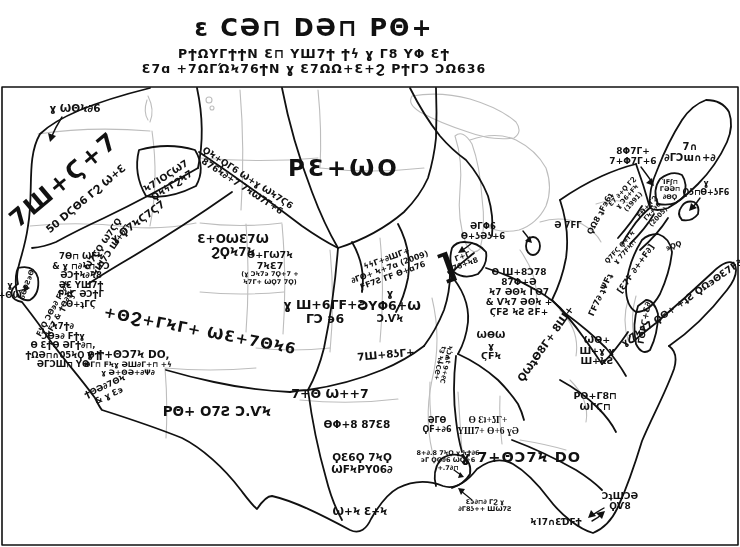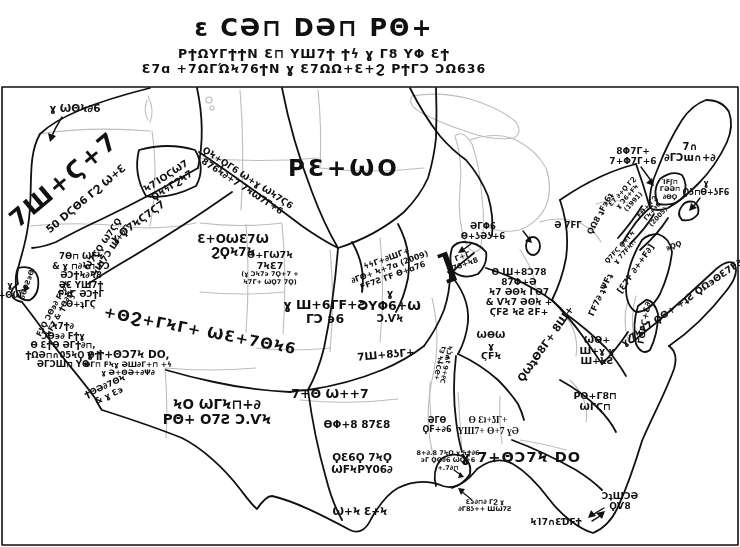--- a/index.html
+++ b/index.html
@@ -184,21 +184,20 @@
       </div>
       <div class="lbl" style="left: 200px; top: 331px; font-size: 15px; letter-spacing: 1px; transform: translate(-50%, -50%) rotate(11deg);">
         <div>+ΘϨ+ΓϞΓ+ ѠƐ+7ΘϞ6</div>
       </div>
       <div class="lbl" style="left: 128px; top: 363px; font-size: 10.5px; transform: translate(-50%, -50%) rotate(0deg);">
         <div style="font-size: 10.5px;">ɣ Ϯ+ΘƆ7Ϟ DO,</div>
         <div style="font-size: 7.5px;">ƏΓ⊓ ϜϞɣ ƏШ∂Γ+⊓ +ϟ</div>
         <div style="font-size: 7.5px;">ɣ Ə+ΘƏ+∂Ψ∂</div>
       </div>
       <div class="lbl" style="left: 217px; top: 412px; font-size: 13.5px; transform: translate(-50%, -50%) rotate(0deg);">
-        <div>ϞΟ ѠΓϞ⊓+∂</div>
         <div>PΘ+ Ο7Ƨ Ɔ.ѴϞ</div>
       </div>
       <div class="lbl" style="left: 344px; top: 169px; font-size: 23px; letter-spacing: 3px; transform: translate(-50%, -50%) rotate(0deg);">
         <div>ΡƐ+ѠΟ</div>
       </div>
       <div class="lbl" style="left: 245px; top: 182px; font-size: 9px; transform: translate(-50%, -50%) rotate(33deg);">
         <div>ϘϞ+ϘΓ6 Ѡ+ɣ ѠϞ7Ϛ6</div>
         <div>876Ϟ∂+7 7ϞѠ7Γ+6</div>
       </div>
       <div class="lbl" style="left: 211px; top: 246px; font-size: 12px; transform: translate(-50%, -50%) rotate(0deg); margin-left: 22px;">
@@ -278,21 +277,21 @@
       </div>
       <div class="lbl" style="left: 521px; top: 457px; font-size: 14.5px; letter-spacing: 1px; transform: translate(-50%, -50%) rotate(0deg);">
         <div>ɣ 7+ΘƆ7Ϟ DO</div>
       </div>
       <div class="lbl" style="left: 437px; top: 426px; font-size: 8px; transform: translate(-50%, -50%) rotate(0deg);">
         <div>ƏΓƟ</div>
         <div>ϘϜ+∂6</div>
       </div>
       <div class="lbl" style="left: 488px; top: 426px; font-size: 9.5px; transform: translate(-50%, -50%) rotate(0deg); font-family: Liberation Serif, serif;">
         <div>Ɵ Ɛʇ+ʖΓ+</div>
-        <div>ΥШ7+ Ɵ+7 ɣƏ</div>
+        <div>ΥШ7+ Ɵ+6 ɣƏ</div>
       </div>
       <div class="lbl" style="left: 357px; top: 425px; font-size: 10.5px; transform: translate(-50%, -50%) rotate(0deg);">
         <div>ƟΦ+8 87Ɛ8</div>
       </div>
       <div class="lbl" style="left: 362px; top: 464px; font-size: 10.5px; transform: translate(-50%, -50%) rotate(0deg);">
         <div>ϘƐ6Ϙ 7ϞϘ</div>
         <div>ѠϜϞΡΥ06∂</div>
       </div>
       <div class="lbl" style="left: 360px; top: 512px; font-size: 10.5px; transform: translate(-50%, -50%) rotate(0deg);">
         <div>Ѡ+Ϟ Ɛ+Ϟ</div>

